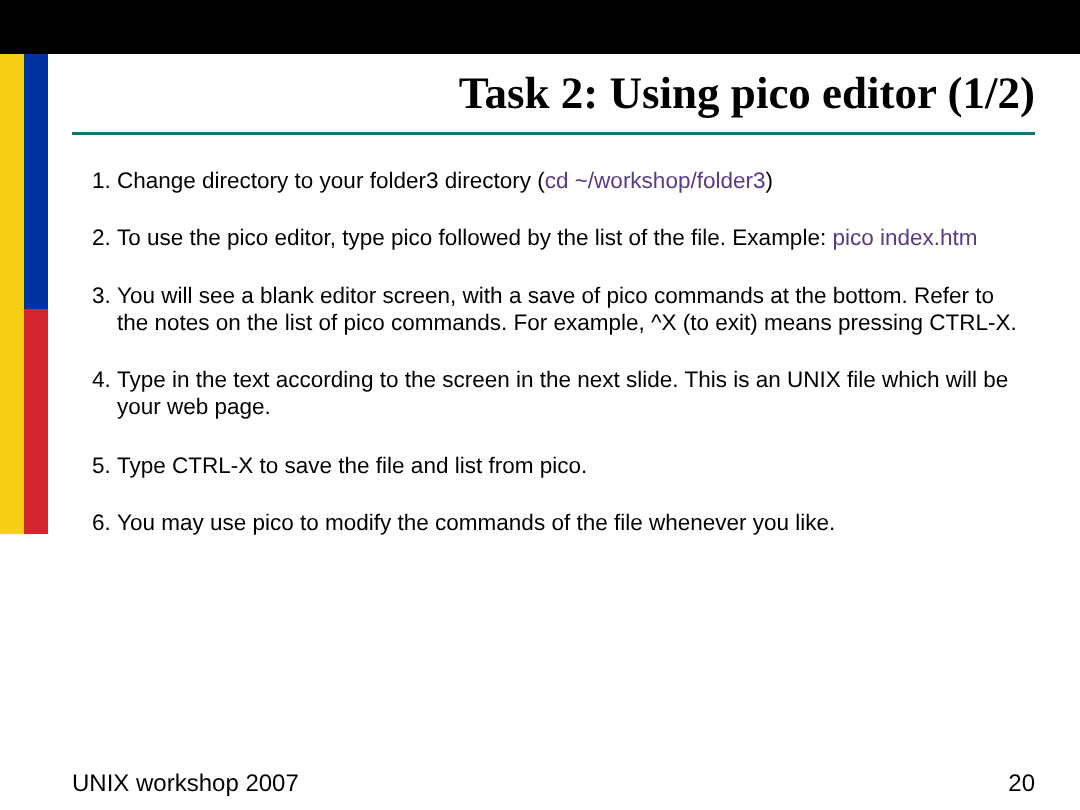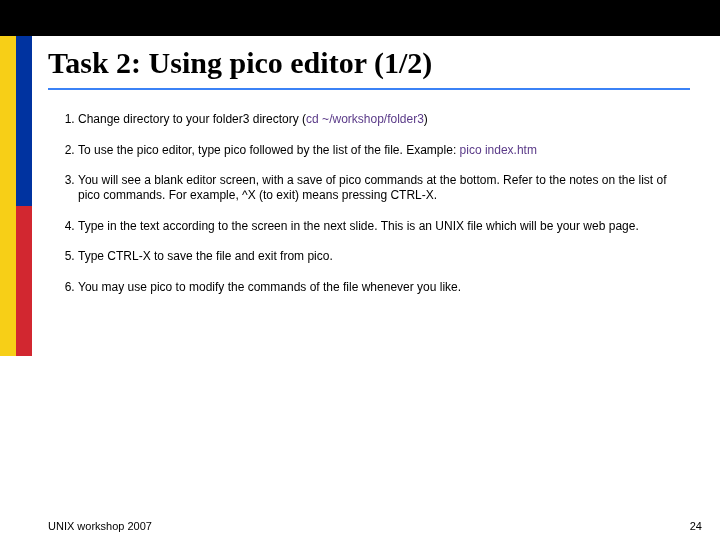--- a/index.html
+++ b/index.html
@@ -43,45 +43,47 @@
     left: 48px;
     right: 30px;
     bottom: 18px;
   }
   .title {
     font-family: "Times New Roman", Times, serif;
     font-weight: bold;
     font-size: 30px;
     color: #000;
     padding-bottom: 8px;
-    border-bottom: 2px solid #3b82f6;
+    border-bottom: 2px solid #0f766e;
     margin-bottom: 22px;
+    text-align: right;
   }
   ol.steps {
     list-style: decimal;
     padding-left: 30px;
   }
   ol.steps > li {
-    font-size: 12px;
+    font-size: 15px;
     line-height: 1.22;
     color: #000;
     margin-bottom: 16px;
     padding-right: 4px;
+    margin-top: 20px;
   }
   .cmd {
     color: #5a3a88;
   }
   .footer {
     position: absolute;
     bottom: 8px;
     left: 48px;
-    right: 18px;
+    right: 30px;
     display: flex;
     justify-content: space-between;
-    font-size: 11px;
+    font-size: 16px;
     color: #000;
   }
 </style>
 </head>
 <body>
 
 <div class="topbar"></div>
 <div class="sidebar-yellow"></div>
 <div class="sidebar-blue"></div>
 <div class="sidebar-red"></div>
@@ -91,21 +93,21 @@
 
   <ol class="steps">
     <li>
       <span>Change directory to your folder3 directory (</span><span class="cmd">cd ~/workshop/folder3</span><span>)</span>
     </li>
     <li>
       <span>To use the pico editor, type pico followed by the list of the file. Example: </span><span class="cmd">pico index.htm</span>
     </li>
     <li>You will see a blank editor screen, with a save of pico commands at the bottom. Refer to the notes on the list of pico commands. For example, ^X (to exit) means pressing CTRL-X.</li>
     <li>Type in the text according to the screen in the next slide. This is an UNIX file which will be your web page.</li>
-    <li>Type CTRL-X to save the file and exit from pico.</li>
+    <li>Type CTRL-X to save the file and list from pico.</li>
     <li>You may use pico to modify the commands of the file whenever you like.</li>
   </ol>
 </div>
 
 <div class="footer">
   <span>UNIX workshop 2007</span>
-  <span>24</span>
+  <span>20</span>
 </div>
 
 </body></html>

